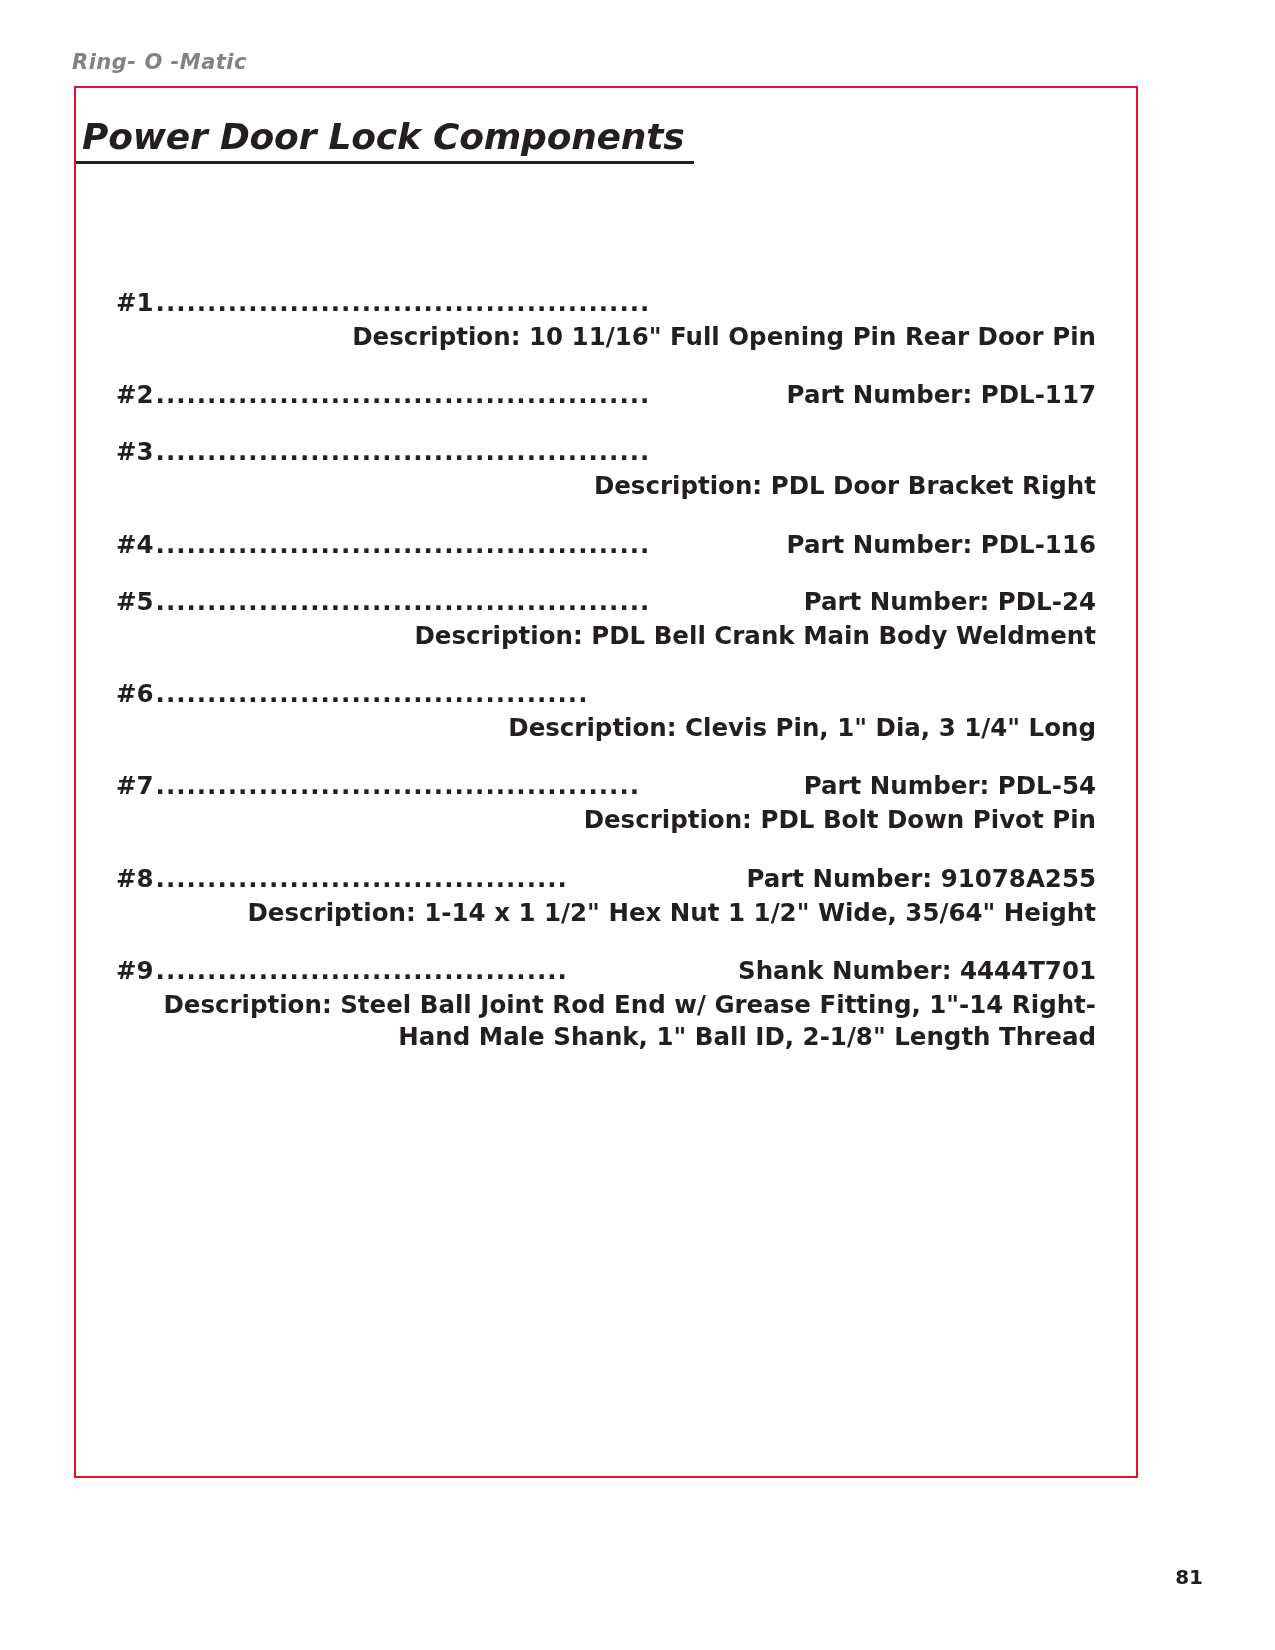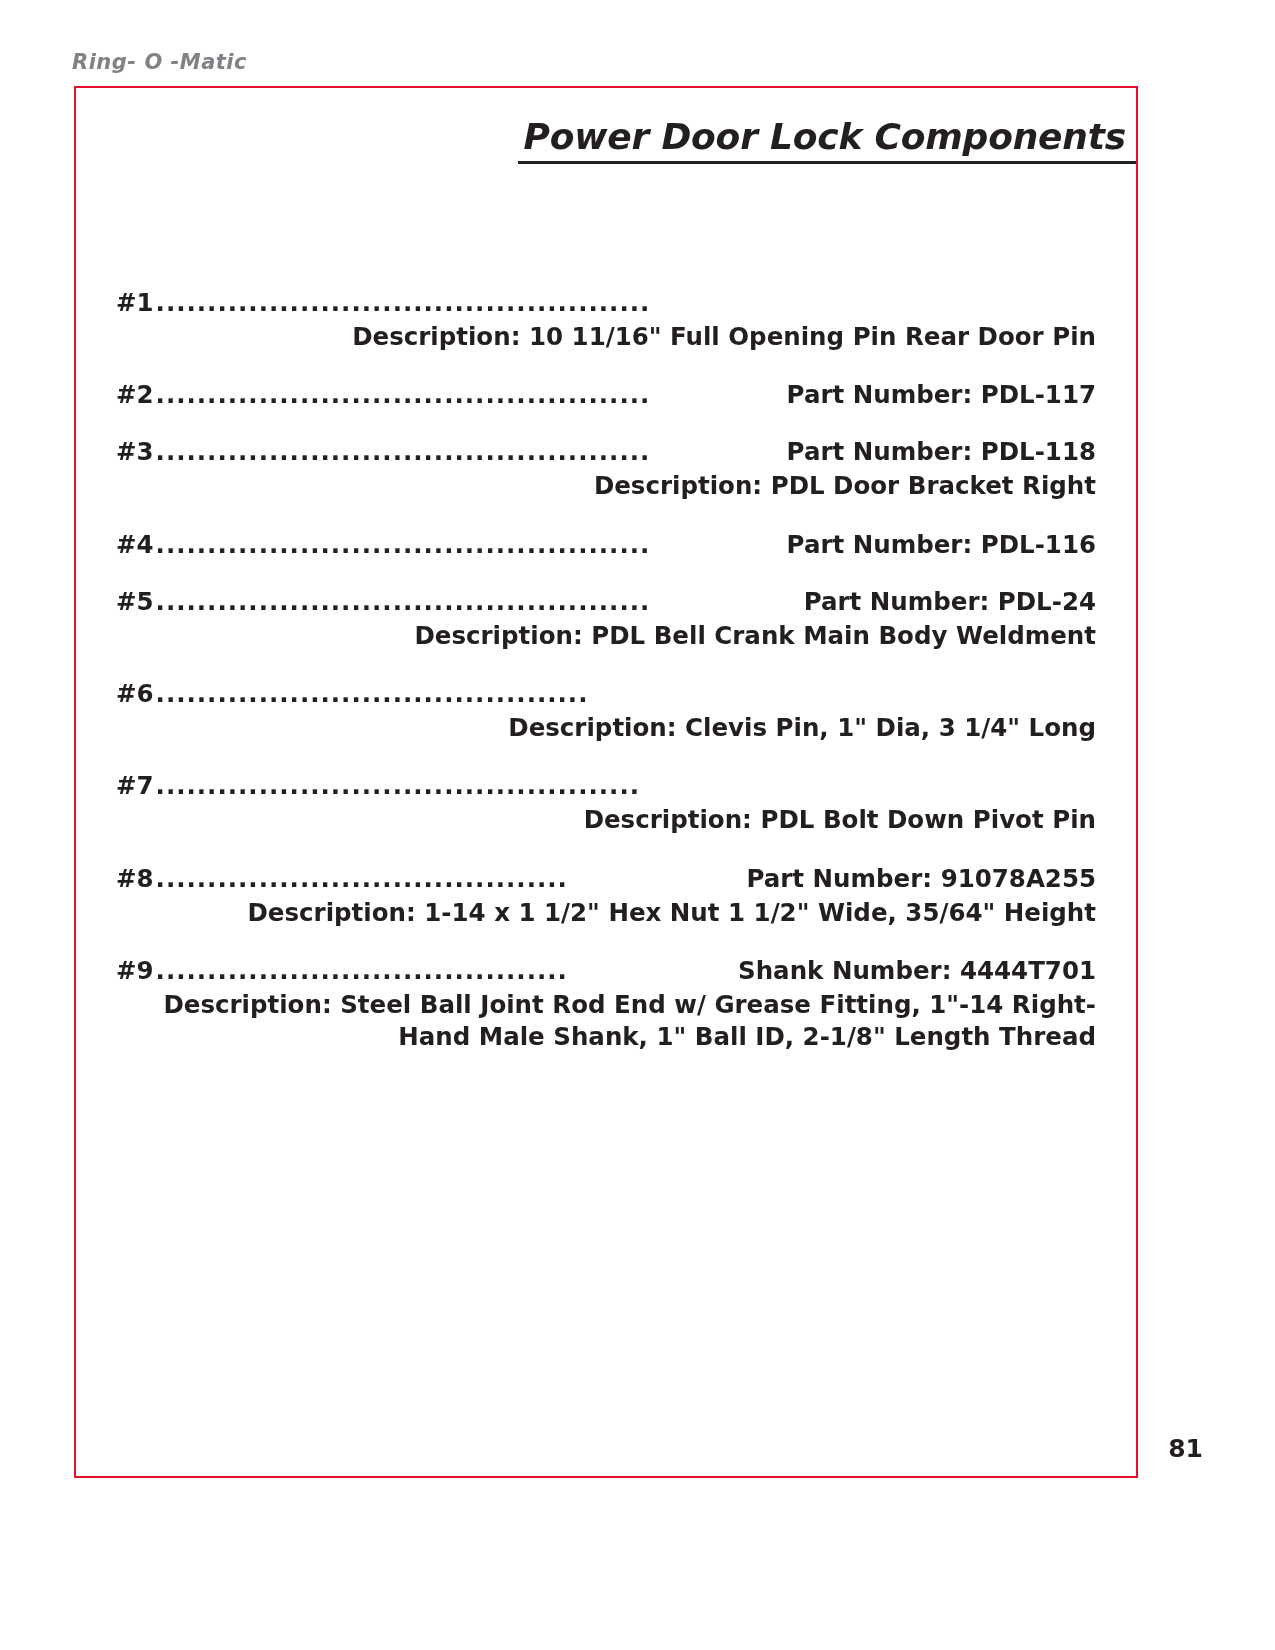--- a/index.html
+++ b/index.html
@@ -41,21 +41,21 @@
     height: 1392px;
     border: 2px solid #e8112d;
     box-sizing: border-box;
     background: #ffffff;
   }
   .doc-title {
     position: absolute;
     left: 0;
     right: 0;
     top: 28px;
-    text-align: right;
+    text-align: left;
     font-size: 36px;
     font-weight: bold;
     font-style: italic;
     color: #231f20;
     letter-spacing: -0.2px;
   }
   .doc-title span.inner {
     display: inline-block;
     border-bottom: 3px solid #231f20;
     padding: 0 10px 4px 6px;
@@ -98,22 +98,22 @@
     color: #231f20;
     margin-top: 4px;
     line-height: 1.28;
   }
   .desc-line.wrap {
     text-align: right;
   }
   .page-number {
     position: absolute;
     right: 72px;
-    top: 1416px;
-    font-size: 25px;
+    top: 1547px;
+    font-size: 20px;
     font-weight: bold;
     color: #231f20;
   }
 </style>
 </head>
 <body>
 
 <div class="page">
 
   <div class="brand">Ring- O -Matic</div>
@@ -139,21 +139,20 @@
           <span class="part-index">#2</span>
           <span class="leader">................................................</span>
           <span class="part-number">Part Number: PDL-117</span>
         </div>
       </div>
 
       <div class="part-entry">
         <div class="part-line">
           <span class="part-index">#3</span>
           <span class="leader">................................................</span>
-          <span class="part-number">Part Number: PDL-118</span>
         </div>
         <div class="desc-line">Description: PDL Door Bracket Right</div>
       </div>
 
       <div class="part-entry">
         <div class="part-line">
           <span class="part-index">#4</span>
           <span class="leader">................................................</span>
           <span class="part-number">Part Number: PDL-116</span>
         </div>
@@ -173,20 +172,21 @@
           <span class="part-index">#6</span>
           <span class="leader">..........................................</span>
         </div>
         <div class="desc-line">Description: Clevis Pin, 1" Dia, 3 1/4" Long</div>
       </div>
 
       <div class="part-entry">
         <div class="part-line">
           <span class="part-index">#7</span>
           <span class="leader">...............................................</span>
+          <span class="part-number">Part Number: PDL-54</span>
         </div>
         <div class="desc-line">Description: PDL Bolt Down Pivot Pin</div>
       </div>
 
       <div class="part-entry">
         <div class="part-line">
           <span class="part-index">#8</span>
           <span class="leader">........................................</span>
           <span class="part-number">Part Number: 91078A255</span>
         </div>

